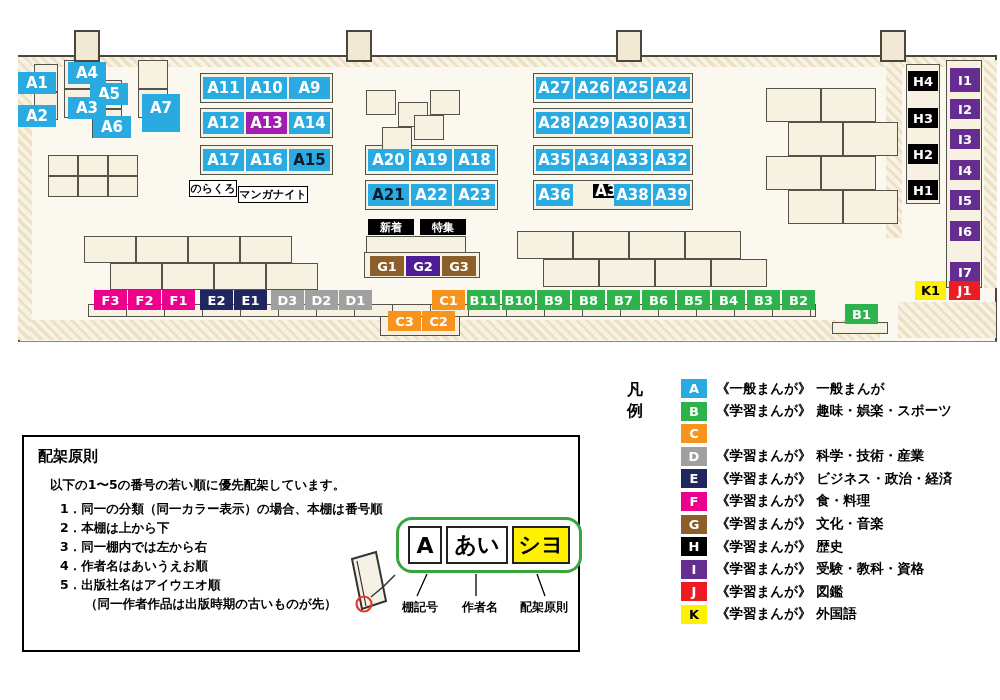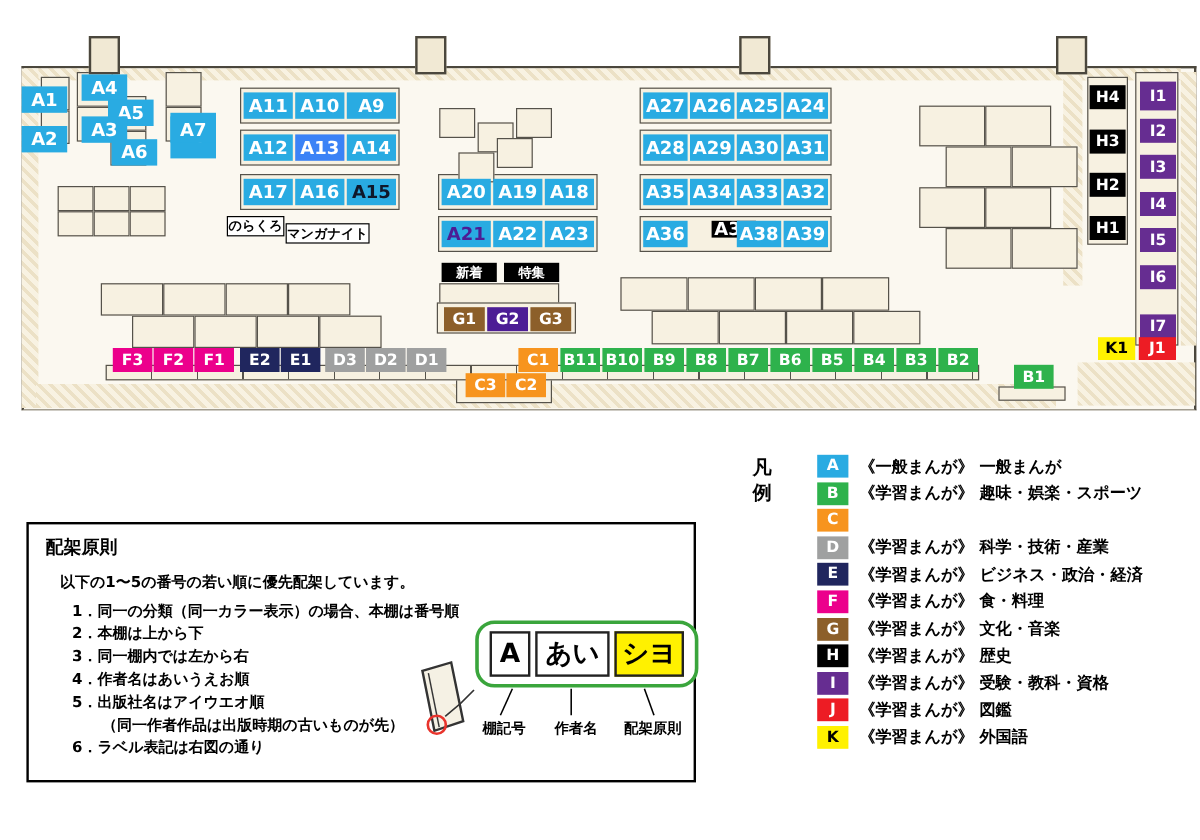--- a/index.html
+++ b/index.html
@@ -151,29 +151,29 @@
     <div class="marker" style="left: 142px; top: 62px; width: 38px; height: 38px; font-size: 15px; background: rgb(41, 171, 226); color: rgb(255, 255, 255); margin-top: 32px;">A8</div>
     <div class="marker" style="left: 90px; top: 83px; width: 38px; height: 22px; font-size: 15px; background: rgb(41, 171, 226); color: rgb(255, 255, 255);">A5</div>
     <div class="marker" style="left: 68px; top: 97px; width: 38px; height: 22px; font-size: 15px; background: rgb(41, 171, 226); color: rgb(255, 255, 255);">A3</div>
     <div class="marker" style="left: 142px; top: 97px; width: 38px; height: 22px; font-size: 15px; background: rgb(41, 171, 226); color: rgb(255, 255, 255);">A7</div>
     <div class="marker" style="left: 18px; top: 105px; width: 38px; height: 22px; font-size: 15px; background: rgb(41, 171, 226); color: rgb(255, 255, 255);">A2</div>
     <div class="marker" style="left: 93px; top: 116px; width: 38px; height: 22px; font-size: 15px; background: rgb(41, 171, 226); color: rgb(255, 255, 255);">A6</div>
     <div class="marker" style="left: 203px; top: 77px; width: 41px; height: 22px; font-size: 15px; background: rgb(41, 171, 226); color: rgb(255, 255, 255);">A11</div>
     <div class="marker" style="left: 246px; top: 77px; width: 41px; height: 22px; font-size: 15px; background: rgb(41, 171, 226); color: rgb(255, 255, 255);">A10</div>
     <div class="marker" style="left: 289px; top: 77px; width: 41px; height: 22px; font-size: 15px; background: rgb(41, 171, 226); color: rgb(255, 255, 255);">A9</div>
     <div class="marker" style="left: 203px; top: 112px; width: 41px; height: 22px; font-size: 15px; background: rgb(41, 171, 226); color: rgb(255, 255, 255);">A12</div>
-    <div class="marker" style="left: 246px; top: 112px; width: 41px; height: 22px; font-size: 15px; background: #3b82f6; color: rgb(255, 255, 255);">A13</div>
+    <div class="marker" style="left: 246px; top: 112px; width: 41px; height: 22px; font-size: 15px; background: #a21caf; color: rgb(255, 255, 255);">A13</div>
     <div class="marker" style="left: 289px; top: 112px; width: 41px; height: 22px; font-size: 15px; background: rgb(41, 171, 226); color: rgb(255, 255, 255);">A14</div>
     <div class="marker" style="left: 203px; top: 149px; width: 41px; height: 22px; font-size: 15px; background: rgb(41, 171, 226); color: rgb(255, 255, 255);">A17</div>
     <div class="marker" style="left: 246px; top: 149px; width: 41px; height: 22px; font-size: 15px; background: rgb(41, 171, 226); color: rgb(255, 255, 255);">A16</div>
     <div class="marker" style="left: 289px; top: 149px; width: 41px; height: 22px; font-size: 15px; background: rgb(41, 171, 226); color: #0f172a;">A15</div>
     <div class="marker" style="left: 368px; top: 149px; width: 41px; height: 22px; font-size: 15px; background: rgb(41, 171, 226); color: rgb(255, 255, 255);">A20</div>
     <div class="marker" style="left: 411px; top: 149px; width: 41px; height: 22px; font-size: 15px; background: rgb(41, 171, 226); color: rgb(255, 255, 255);">A19</div>
     <div class="marker" style="left: 454px; top: 149px; width: 41px; height: 22px; font-size: 15px; background: rgb(41, 171, 226); color: rgb(255, 255, 255);">A18</div>
-    <div class="marker" style="left: 368px; top: 184px; width: 41px; height: 22px; font-size: 15px; background: rgb(41, 171, 226); color: #4c1d95;">A21</div>
+    <div class="marker" style="left: 368px; top: 184px; width: 41px; height: 22px; font-size: 15px; background: rgb(41, 171, 226); color: #0f172a;">A21</div>
     <div class="marker" style="left: 411px; top: 184px; width: 41px; height: 22px; font-size: 15px; background: rgb(41, 171, 226); color: rgb(255, 255, 255);">A22</div>
     <div class="marker" style="left: 454px; top: 184px; width: 41px; height: 22px; font-size: 15px; background: rgb(41, 171, 226); color: rgb(255, 255, 255);">A23</div>
     <div class="marker" style="left: 536px; top: 77px; width: 37px; height: 22px; font-size: 15px; background: rgb(41, 171, 226); color: rgb(255, 255, 255);">A27</div>
     <div class="marker" style="left: 575px; top: 77px; width: 37px; height: 22px; font-size: 15px; background: rgb(41, 171, 226); color: rgb(255, 255, 255);">A26</div>
     <div class="marker" style="left: 614px; top: 77px; width: 37px; height: 22px; font-size: 15px; background: rgb(41, 171, 226); color: rgb(255, 255, 255);">A25</div>
     <div class="marker" style="left: 653px; top: 77px; width: 37px; height: 22px; font-size: 15px; background: rgb(41, 171, 226); color: rgb(255, 255, 255);">A24</div>
     <div class="marker" style="left: 536px; top: 112px; width: 37px; height: 22px; font-size: 15px; background: rgb(41, 171, 226); color: rgb(255, 255, 255);">A28</div>
     <div class="marker" style="left: 575px; top: 112px; width: 37px; height: 22px; font-size: 15px; background: rgb(41, 171, 226); color: rgb(255, 255, 255);">A29</div>
     <div class="marker" style="left: 614px; top: 112px; width: 37px; height: 22px; font-size: 15px; background: rgb(41, 171, 226); color: rgb(255, 255, 255);">A30</div>
     <div class="marker" style="left: 653px; top: 112px; width: 37px; height: 22px; font-size: 15px; background: rgb(41, 171, 226); color: rgb(255, 255, 255);">A31</div>
@@ -281,21 +281,20 @@
 <div id="principles">
   <div id="principles-title">配架原則</div>
   <div id="principles-intro">以下の1〜5の番号の若い順に優先配架しています。</div>
   <div id="principle-list">
       <div class="principle-line">1．同一の分類（同一カラー表示）の場合、本棚は番号順</div>
       <div class="principle-line">2．本棚は上から下</div>
       <div class="principle-line">3．同一棚内では左から右</div>
       <div class="principle-line">4．作者名はあいうえお順</div>
       <div class="principle-line">5．出版社名はアイウエオ順</div>
       <div class="principle-line">　　（同一作者作品は出版時期の古いものが先）</div>
-      <div class="principle-line">6．ラベル表記は右図の通り</div>
     </div>
 
   <svg id="principles-svg" viewBox="0 0 558 217">
 
     <path d="M328,122 L352,115 L362,164 L338,172 Z" fill="#f5f1e4" stroke="#333" stroke-width="2"></path>
     <path d="M333,124 L342,169" fill="none" stroke="#333" stroke-width="1.2"></path>
     <circle cx="340" cy="167" r="7.5" fill="none" stroke="#e8342c" stroke-width="2.2"></circle>
     <path d="M347,160 Q360,150 371,138" fill="none" stroke="#333" stroke-width="1.4"></path>
 
     <line x1="403" y1="137" x2="393" y2="159" stroke="#000" stroke-width="1.3"></line>

